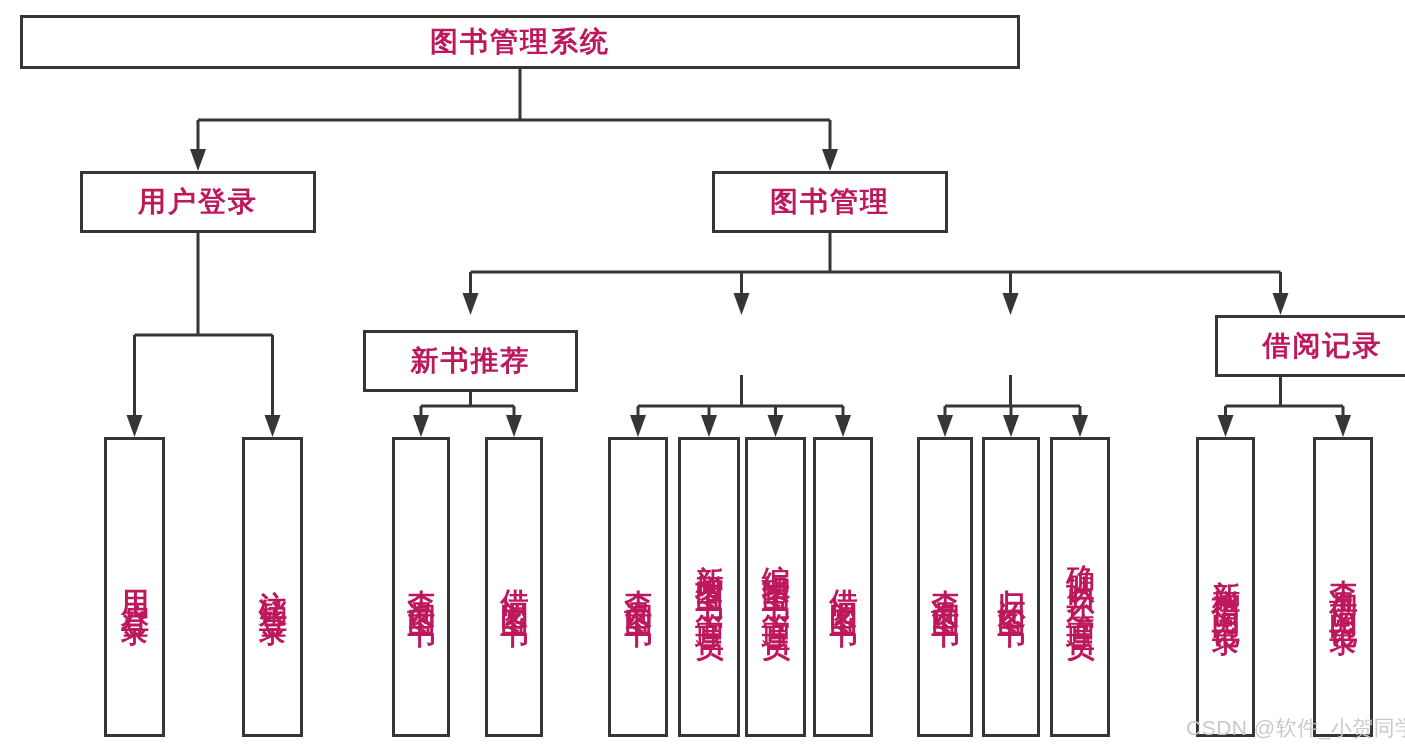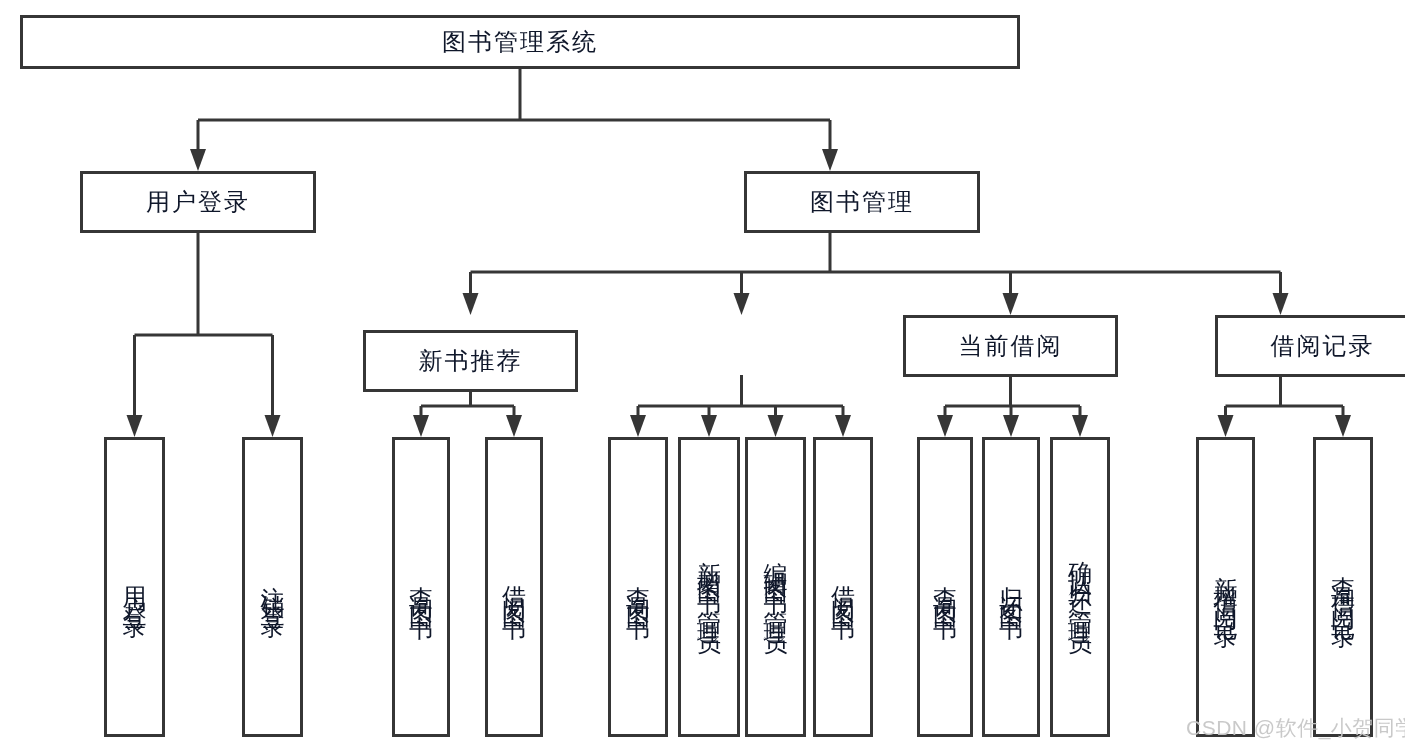--- a/index.html
+++ b/index.html
@@ -24,22 +24,23 @@
   }
   .node {
     position: absolute;
     box-sizing: border-box;
     border: 3px solid #363636;
     background: #ffffff;
     display: flex;
     align-items: center;
     justify-content: center;
     z-index: 2;
-    font-size: 24px;
-    color: #0f172a;
+    font-size: 28px;
+    color: #be185d;
+    font-weight: bold;
   }
   .node.h {
     letter-spacing: 2px;
     white-space: nowrap;
   }
   .node.leaf {
     writing-mode: vertical-rl;
     letter-spacing: 10px;
     line-height: 1;
   }
@@ -87,24 +88,23 @@
       <polygon points="1003,415 1019,415 1011,437"></polygon>
       <polygon points="1072,415 1088,415 1080,437"></polygon>
       <polygon points="1217.5,415 1233.5,415 1225.5,437"></polygon>
       <polygon points="1335,415 1351,415 1343,437"></polygon>
     </g>
   </svg>
 
   <div class="node h" style="left:20px; top:15px; width:1000px; height:54px;">图书管理系统</div>
 
   <div class="node h" style="left:80px; top:171px; width:236px; height:62px;">用户登录</div>
-  <div class="node h" style="left:712px; top:171px; width:236px; height:62px;margin-left:32px;">图书管理</div>
+  <div class="node h" style="left:712px; top:171px; width:236px; height:62px;">图书管理</div>
 
   <div class="node h" style="left:363px; top:330px; width:215px; height:62px;">新书推荐</div>
-  <div class="node h" style="left:903px; top:315px; width:215px; height:62px;">当前借阅</div>
   <div class="node h" style="left:1173px; top:315px; width:215px; height:62px;margin-left:42px;">借阅记录</div>
 
   <div class="node leaf" style="left:104px; top:437px; width:61px; height:300px;">用户登录</div>
   <div class="node leaf" style="left:242px; top:437px; width:61px; height:300px;">注销登录</div>
 
   <div class="node leaf" style="left:392px; top:437px; width:58px; height:300px;">查询图书</div>
   <div class="node leaf" style="left:485px; top:437px; width:58px; height:300px;">借阅图书</div>
 
   <div class="node leaf" style="left:608px; top:437px; width:60px; height:300px;">查询图书</div>
   <div class="node leaf" style="left:678px; top:437px; width:62px; height:300px;">新增图书（管理员）</div>

